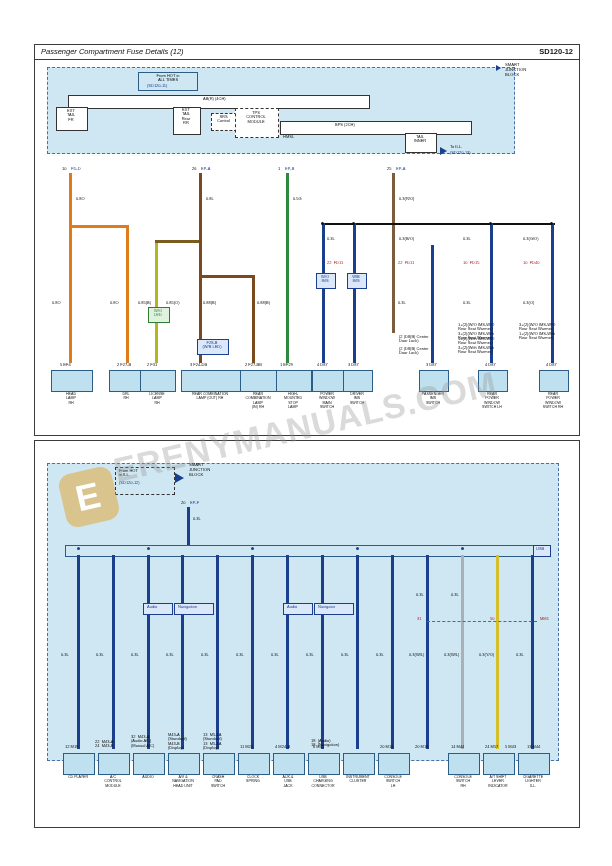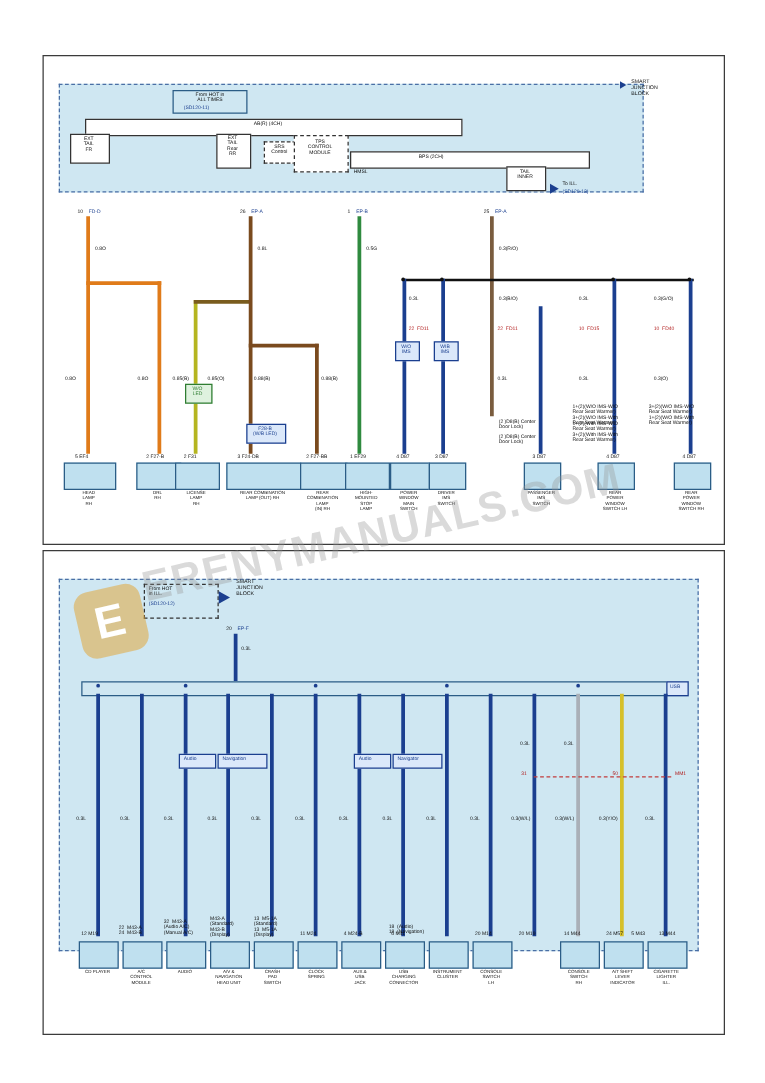--- a/index.html
+++ b/index.html
@@ -39,20 +39,24 @@
      transform:rotate(-13deg);}
   .wmlogo span{position:absolute;left:14px;top:6px;font-size:36px;font-weight:bold;color:#fff;}
   .tri{position:absolute;width:0;height:0;}
 </style>
 </head>
 <body>
 
 <div class="page">
 
   <div class="panel" style="left:34px;top:44px;width:544px;height:390px;">
+    <div class="panel-head">
+      <span>Passenger Compartment Fuse Details (12)</span>
+      <span class="code">SD120-12</span>
+    </div>
 
     <div class="jbox" style="left:12px;top:22px;width:466px;height:85px;"></div>
 
     <div class="jlabel" style="left:470px;top:18px;white-space:pre;">SMART
 JUNCTION
 BLOCK</div>
     <div class="tri" style="left:461px;top:20px;border-top:3px solid transparent;border-bottom:3px solid transparent;border-left:5px solid #1b3f8f;"></div>
 
     <div class="box-sol" style="left:103px;top:27px;width:58px;height:17px;background:#cfe7f2;border-color:#2b5d86;"></div>
     <div class="lbl" style="left:110px;top:29px;white-space:pre;text-align:center;width:46px;">From HOT in

